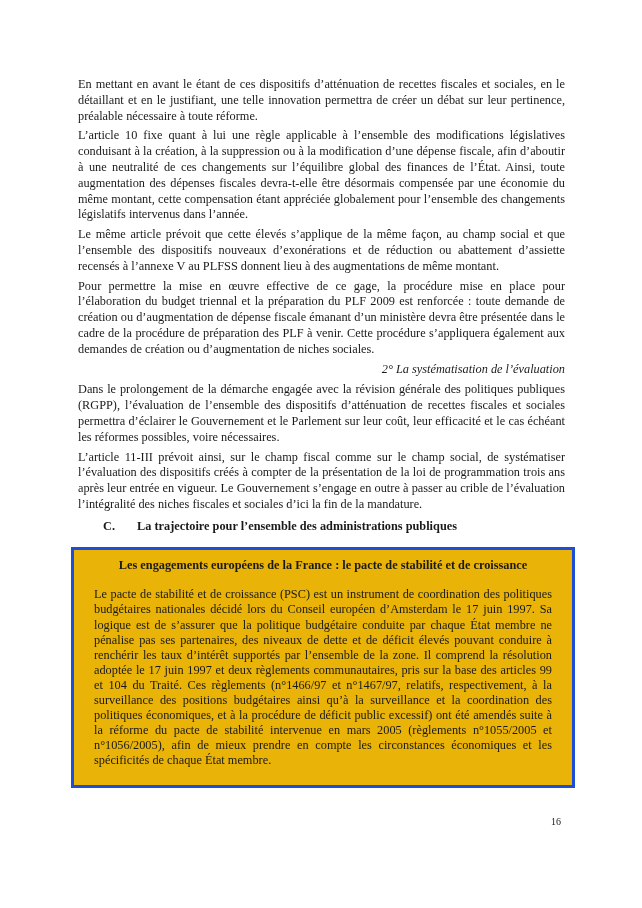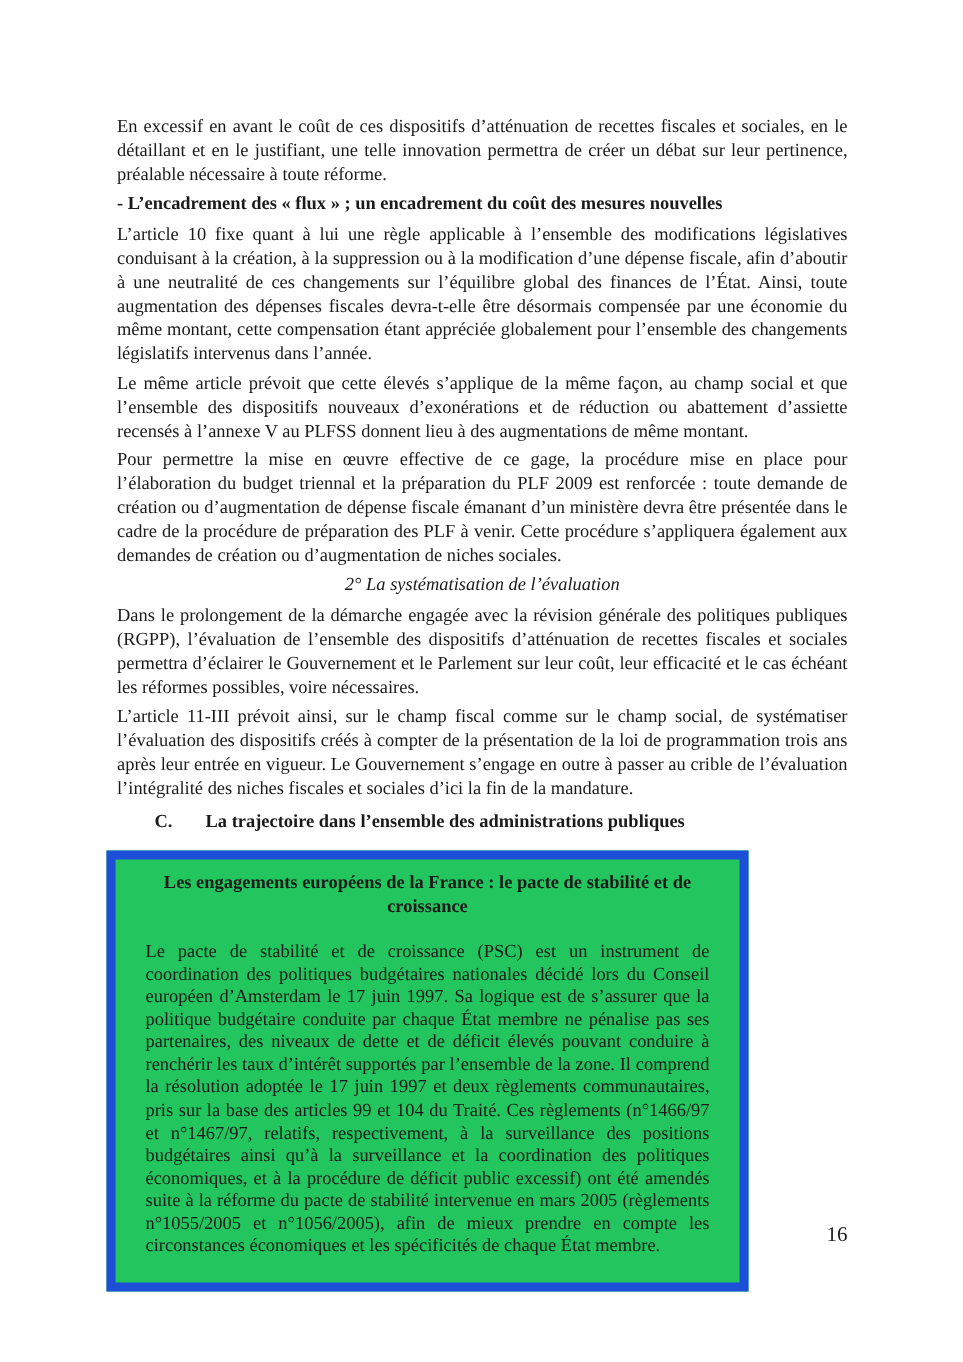--- a/index.html
+++ b/index.html
@@ -29,80 +29,79 @@
     text-align: justify;
   }
   .heading-bold {
     margin: 1px 0 5px 0;
     font-weight: bold;
     text-align: left;
   }
   .heading-italic {
     margin: 1px 0 5px 0;
     font-style: italic;
-    text-align: center;
+    text-align: right;
   }
   .section-heading {
     margin: 6px 0 12px 0;
     padding-left: 25px;
     font-weight: bold;
   }
   .section-letter {
     display: inline-block;
     width: 34px;
   }
   .box {
     box-sizing: border-box;
     margin-left: -7px;
-    width: 428px;
-    border: 6px solid #1d4ed8;
+    width: 504px;
+    border: 3px solid #1d4ed8;
     padding: 8px 8px 5px 8px;
-    background: #22c55e;
+    background: #eab308;
   }
   .box-title {
     font-weight: bold;
     text-align: center;
     margin: 0 0 14px 0;
   }
   .box-body {
     margin: 12px;
     text-align: justify;
     line-height: 15.1px;
   }
   .page-number {
     position: absolute;
     left: 551px;
     top: 816px;
-    font-size: 14px;
+    font-size: 10px;
   }
 </style>
 </head>
 <body>
 
 <div class="page">
   <div class="content">
 
-    <p class="para">En excessif en avant le coût de ces dispositifs d’atténuation de recettes fiscales et sociales, en le détaillant et en le justifiant, une telle innovation permettra de créer un débat sur leur pertinence, préalable nécessaire à toute réforme.</p>
+    <p class="para">En mettant en avant le étant de ces dispositifs d’atténuation de recettes fiscales et sociales, en le détaillant et en le justifiant, une telle innovation permettra de créer un débat sur leur pertinence, préalable nécessaire à toute réforme.</p>
 
-    <p class="heading-bold">- L’encadrement des « flux » ; un encadrement du coût des mesures nouvelles</p>
 
     <p class="para">L’article 10 fixe quant à lui une règle applicable à l’ensemble des modifications législatives conduisant à la création, à la suppression ou à la modification d’une dépense fiscale, afin d’aboutir à une neutralité de ces changements sur l’équilibre global des finances de l’État. Ainsi, toute augmentation des dépenses fiscales devra-t-elle être désormais compensée par une économie du même montant, cette compensation étant appréciée globalement pour l’ensemble des changements législatifs intervenus dans l’année.</p>
 
     <p class="para">Le même article prévoit que cette élevés s’applique de la même façon, au champ social et que l’ensemble des dispositifs nouveaux d’exonérations et de réduction ou abattement d’assiette recensés à l’annexe V au PLFSS donnent lieu à des augmentations de même montant.</p>
 
     <p class="para">Pour permettre la mise en œuvre effective de ce gage, la procédure mise en place pour l’élaboration du budget triennal et la préparation du PLF 2009 est renforcée : toute demande de création ou d’augmentation de dépense fiscale émanant d’un ministère devra être présentée dans le cadre de la procédure de préparation des PLF à venir. Cette procédure s’appliquera également aux demandes de création ou d’augmentation de niches sociales.</p>
 
     <p class="heading-italic">2° La systématisation de l’évaluation</p>
 
     <p class="para">Dans le prolongement de la démarche engagée avec la révision générale des politiques publiques (RGPP), l’évaluation de l’ensemble des dispositifs d’atténuation de recettes fiscales et sociales permettra d’éclairer le Gouvernement et le Parlement sur leur coût, leur efficacité et le cas échéant les réformes possibles, voire nécessaires.</p>
 
     <p class="para">L’article 11-III prévoit ainsi, sur le champ fiscal comme sur le champ social, de systématiser l’évaluation des dispositifs créés à compter de la présentation de la loi de programmation trois ans après leur entrée en vigueur. Le Gouvernement s’engage en outre à passer au crible de l’évaluation l’intégralité des niches fiscales et sociales d’ici la fin de la mandature.</p>
 
     <div class="section-heading">
-      <span class="section-letter">C.</span><span>La trajectoire dans l’ensemble des administrations publiques</span>
+      <span class="section-letter">C.</span><span>La trajectoire pour l’ensemble des administrations publiques</span>
     </div>
 
     <div class="box">
       <div class="box-title">Les engagements européens de la France : le pacte de stabilité et de croissance</div>
       <p class="box-body">Le pacte de stabilité et de croissance (PSC) est un instrument de coordination des politiques budgétaires nationales décidé lors du Conseil européen d’Amsterdam le 17 juin 1997. Sa logique est de s’assurer que la politique budgétaire conduite par chaque État membre ne pénalise pas ses partenaires, des niveaux de dette et de déficit élevés pouvant conduire à renchérir les taux d’intérêt supportés par l’ensemble de la zone. Il comprend la résolution adoptée le 17 juin 1997 et deux règlements communautaires, pris sur la base des articles 99 et 104 du Traité. Ces règlements (n°1466/97 et n°1467/97, relatifs, respectivement, à la surveillance des positions budgétaires ainsi qu’à la surveillance et la coordination des politiques économiques, et à la procédure de déficit public excessif) ont été amendés suite à la réforme du pacte de stabilité intervenue en mars 2005 (règlements n°1055/2005 et n°1056/2005), afin de mieux prendre en compte les circonstances économiques et les spécificités de chaque État membre.</p>
     </div>
 
   </div>
 
   <div class="page-number">16</div>

